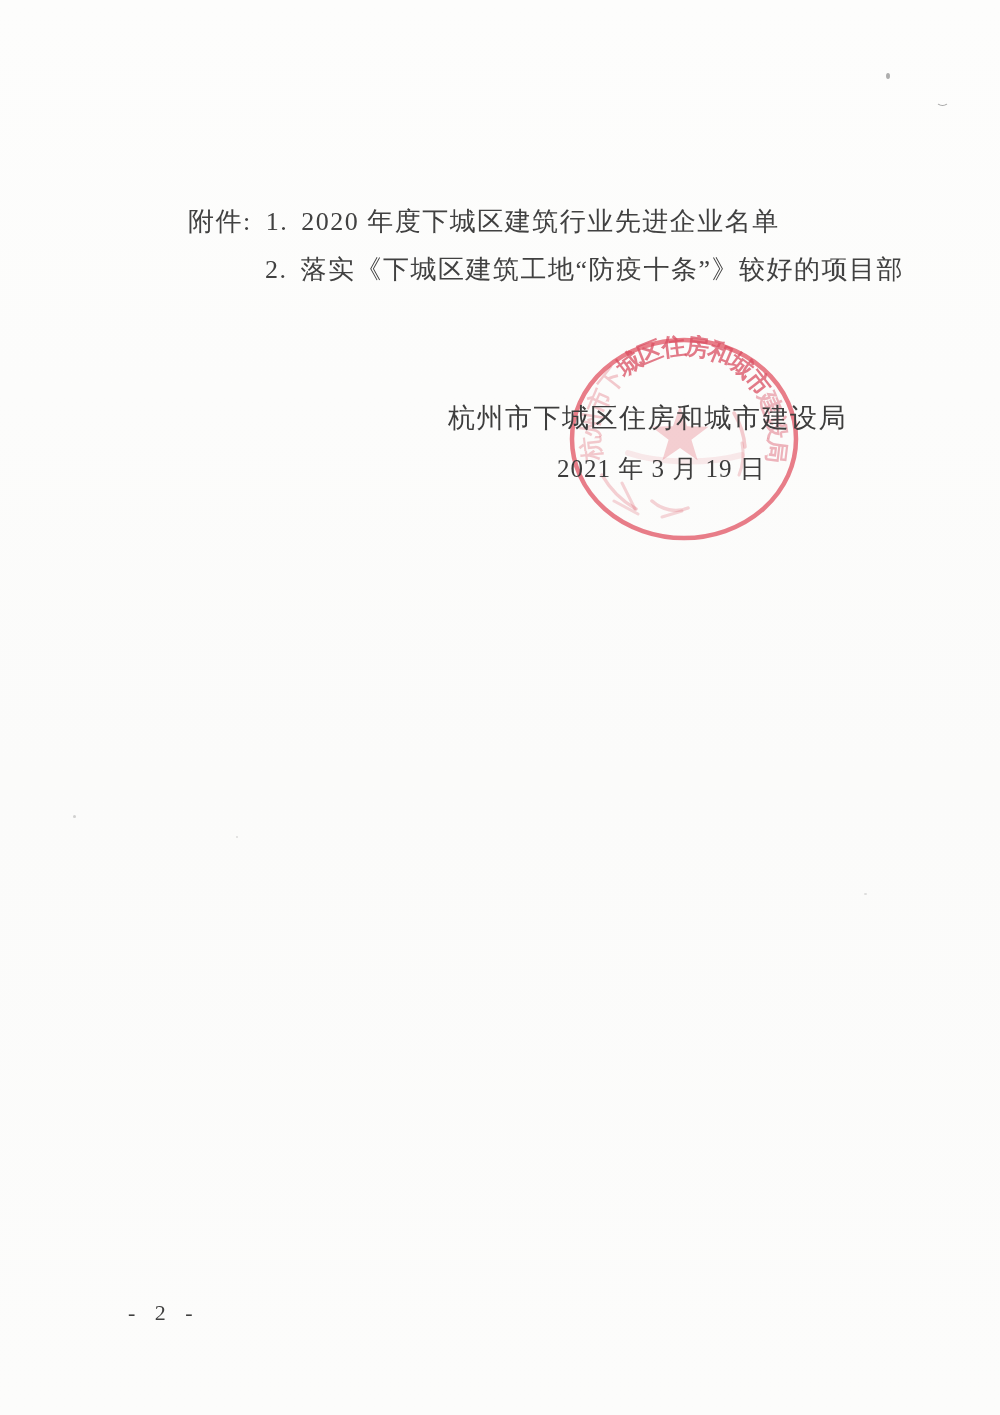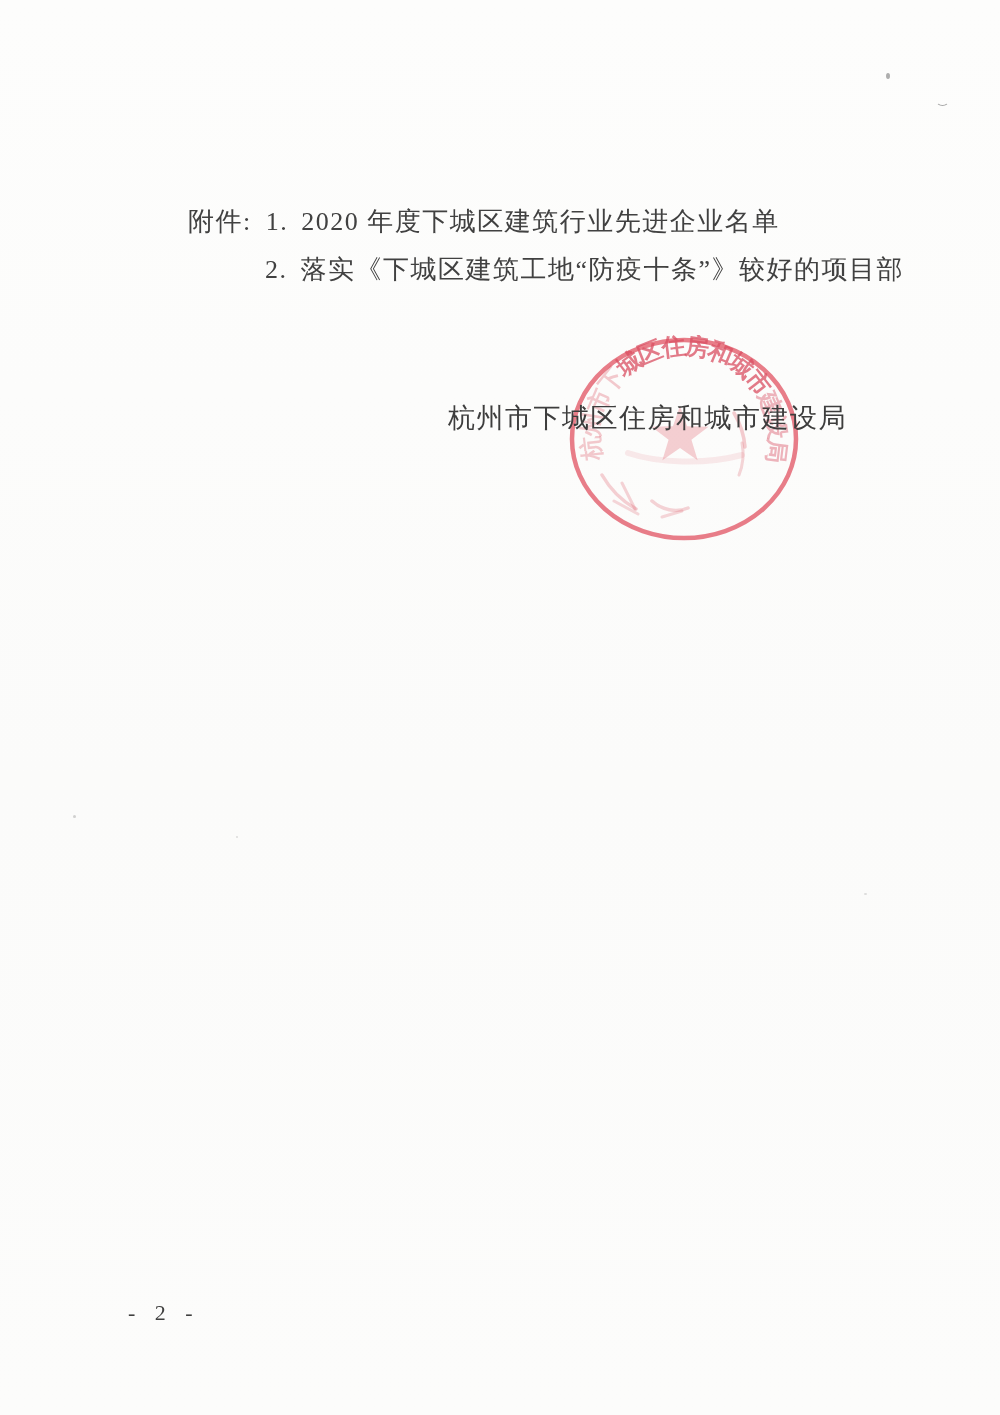--- a/index.html
+++ b/index.html
@@ -130,20 +130,21 @@
       <path d="M 48 166 l 24 13" stroke-width="3" stroke-opacity="0.24"></path>
       <path d="M 86 166 c 10 9 24 12 36 7" stroke-width="3.5" stroke-opacity="0.26"></path>
       <path d="M 96 182 l 20 -6" stroke-width="3" stroke-opacity="0.24"></path>
       <path d="M 62 118 c 30 10 76 12 114 2" stroke-width="6" stroke-opacity="0.12"></path>
       <path d="M 168 78 c 6 10 10 22 11 34" stroke-width="3.5" stroke-opacity="0.30"></path>
       <path d="M 176 108 c 2 10 1 22 -3 32" stroke-width="3" stroke-opacity="0.25"></path>
     </g>
   </svg>
 
   <div class="sig-org">杭州市下城区住房和城市建设局</div>
+  <div class="sig-date">2021 年 3 月 19 日</div>
 
   <div class="page-number">- 2 -</div>
 
   <div class="speck" style="left:886px; top:73px; width:4px; height:6px; opacity:.55;"></div>
   <div class="speck-squiggle" style="left:936px; top:96px;"></div>
   <div class="speck" style="left:73px; top:815px; width:3px; height:3px; opacity:.30;"></div>
   <div class="speck" style="left:236px; top:836px; width:2px; height:2px; opacity:.22;"></div>
   <div class="speck" style="left:864px; top:893px; width:3px; height:2px; opacity:.22;"></div>
 
 </div>

